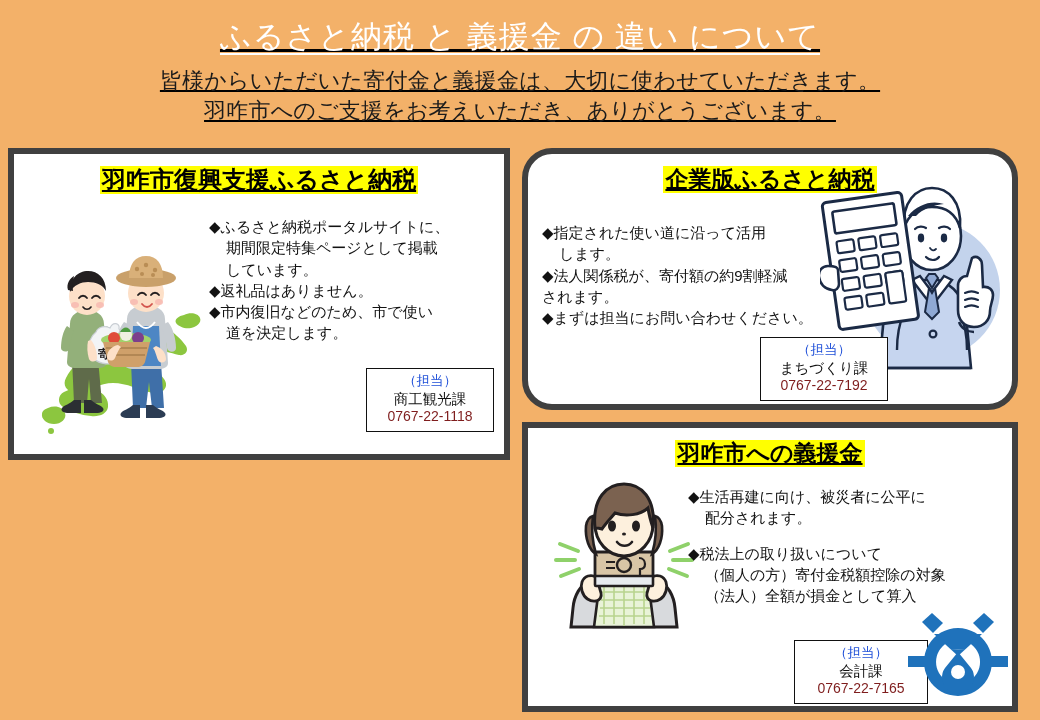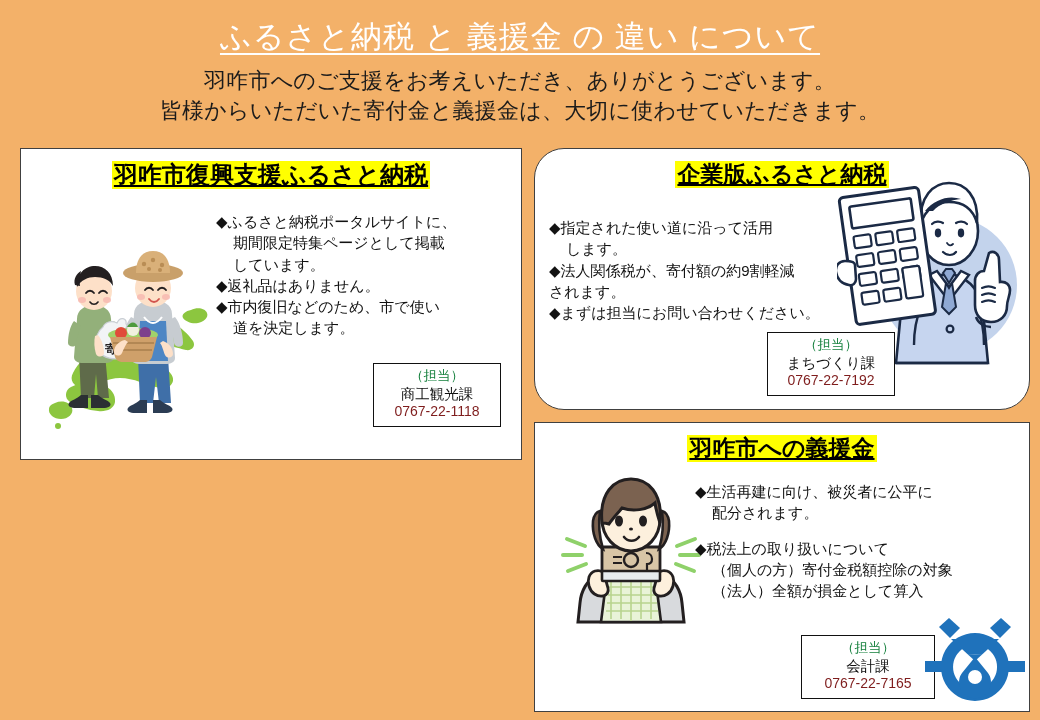--- a/index.html
+++ b/index.html
@@ -15,20 +15,21 @@
     overflow: hidden;
     position: relative;
   }
 
   
   #header {
     width: 1040px;
     text-align: center;
     padding-top: 18px;
     box-sizing: border-box;
+    text-decoration: underline;
   }
   #header-title {
     color: #ffffff;
     font-size: 31px;
     font-weight: 400;
     letter-spacing: 1px;
     text-decoration: underline;
     text-underline-offset: 6px;
     text-decoration-thickness: 2px;
     line-height: 1.25;
@@ -40,24 +41,23 @@
     font-size: 22px;
     line-height: 1.38;
     letter-spacing: 0.2px;
   }
   #header-sub div { white-space: nowrap; }
 
   
   .panel {
     position: absolute;
     background: #ffffff;
-    border: 1px solid #404040;
+    border: 6px solid #404040;
     box-sizing: border-box;
     overflow: hidden;
-    margin-left: 12px;
   }
   #panel-furusato { left: 8px;  top: 148px; width: 502px; height: 312px; }
   #panel-corporate{ left: 522px;top: 148px; width: 496px; height: 262px; border-radius: 30px; }
   #panel-gienkin  { left: 522px;top: 422px; width: 496px; height: 290px; }
 
   .panel-title-wrap {
     text-align: center;
     padding-top: 12px;
   }
   .panel-title {
@@ -90,21 +90,21 @@
   
   .contact-box {
     position: absolute;
     border: 1.5px solid #111111;
     background: #ffffff;
     text-align: center;
     box-sizing: border-box;
     padding: 4px 10px 5px 10px;
     line-height: 1.25;
   }
-  .contact-box .c-label { font-size: 13.5px; color: #15803d; display: block; white-space: nowrap; text-align: center;}
+  .contact-box .c-label { font-size: 13.5px; color: #1d4ed8; display: block; white-space: nowrap; text-align: center;}
   .contact-box .c-dept  { font-size: 14.5px; color: #111; display: block; white-space: nowrap;}
   .contact-box .c-tel   { font-size: 14px; color: #7f1d1d; display: block; white-space: nowrap;}
 
   
   #furusato-illo { position: absolute; left: 20px; top: 68px; width: 185px; height: 225px; }
   #furusato-body { position: absolute; left: 195px; top: 62px; width: 300px; }
   #contact-shoko { left: 352px; top: 214px; width: 128px; }
 
   
   #corporate-body { position: absolute; left: 14px; top: 68px; width: 350px; }
@@ -116,22 +116,22 @@
   #gienkin-body { position: absolute; left: 160px; top: 58px; width: 330px; }
   #contact-kaikei { left: 266px; top: 212px; width: 134px; }
   #city-logo { position: absolute; right: 4px; bottom: 2px; width: 100px; height: 92px; }
 </style>
 </head>
 <body>
 
 <div id="header">
   <div id="header-title">ふるさと納税 と 義援金 の 違い について</div>
   <div id="header-sub">
+    <div>皆様からいただいた寄付金と義援金は、大切に使わせていただきます。</div>
     <div>羽咋市へのご支援をお考えいただき、ありがとうございます。</div>
-    <div>皆様からいただいた寄付金と義援金は、大切に使わせていただきます。</div>
   </div>
 </div>
 
 <div class="panel" id="panel-furusato">
 
   <div class="panel-title-wrap">
     <span class="panel-title">羽咋市復興支援ふるさと納税</span>
   </div>
 
   <div id="furusato-illo">

